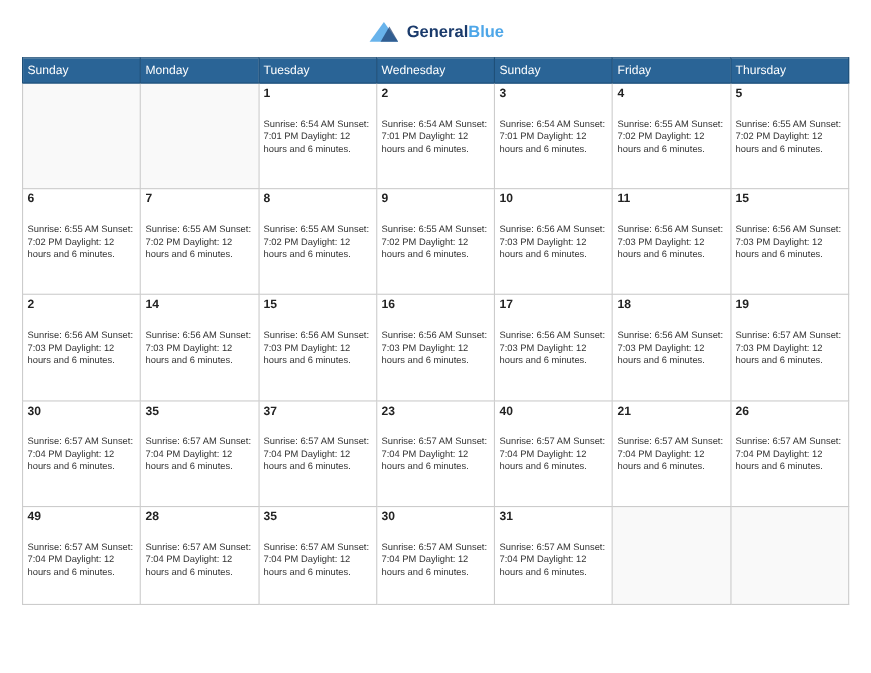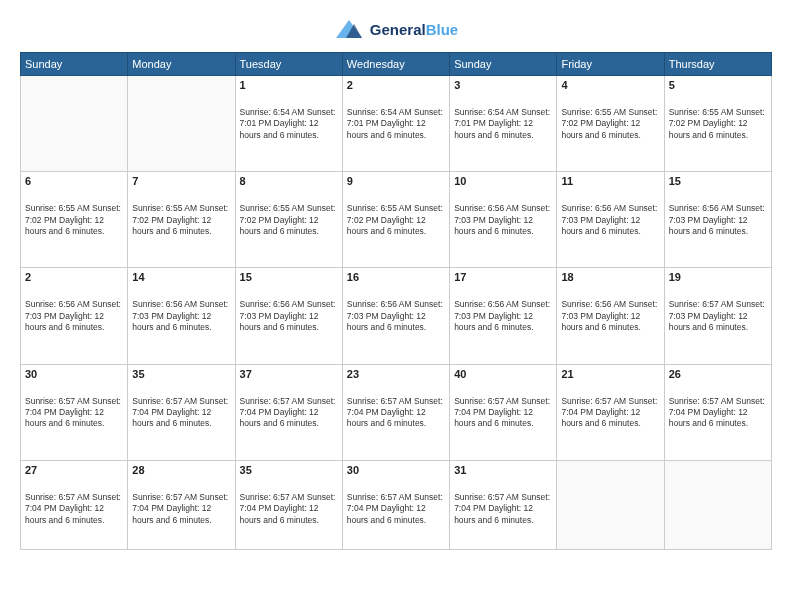--- a/index.html
+++ b/index.html
@@ -319,21 +319,21 @@
           <td>
             <span class="day-num">26</span>
             <div class="cell-info">Sunrise: 6:57 AM
 Sunset: 7:04 PM
 Daylight: 12 hours
 and 6 minutes.</div>
           </td>
         </tr>
         <tr class="last-row">
           <td>
-            <span class="day-num">27</span>
+            <span class="day-num">49</span>
             <div class="cell-info">Sunrise: 6:57 AM
 Sunset: 7:04 PM
 Daylight: 12 hours
 and 6 minutes.</div>
           </td>
           <td>
             <span class="day-num">28</span>
             <div class="cell-info">Sunrise: 6:57 AM
 Sunset: 7:04 PM
 Daylight: 12 hours

